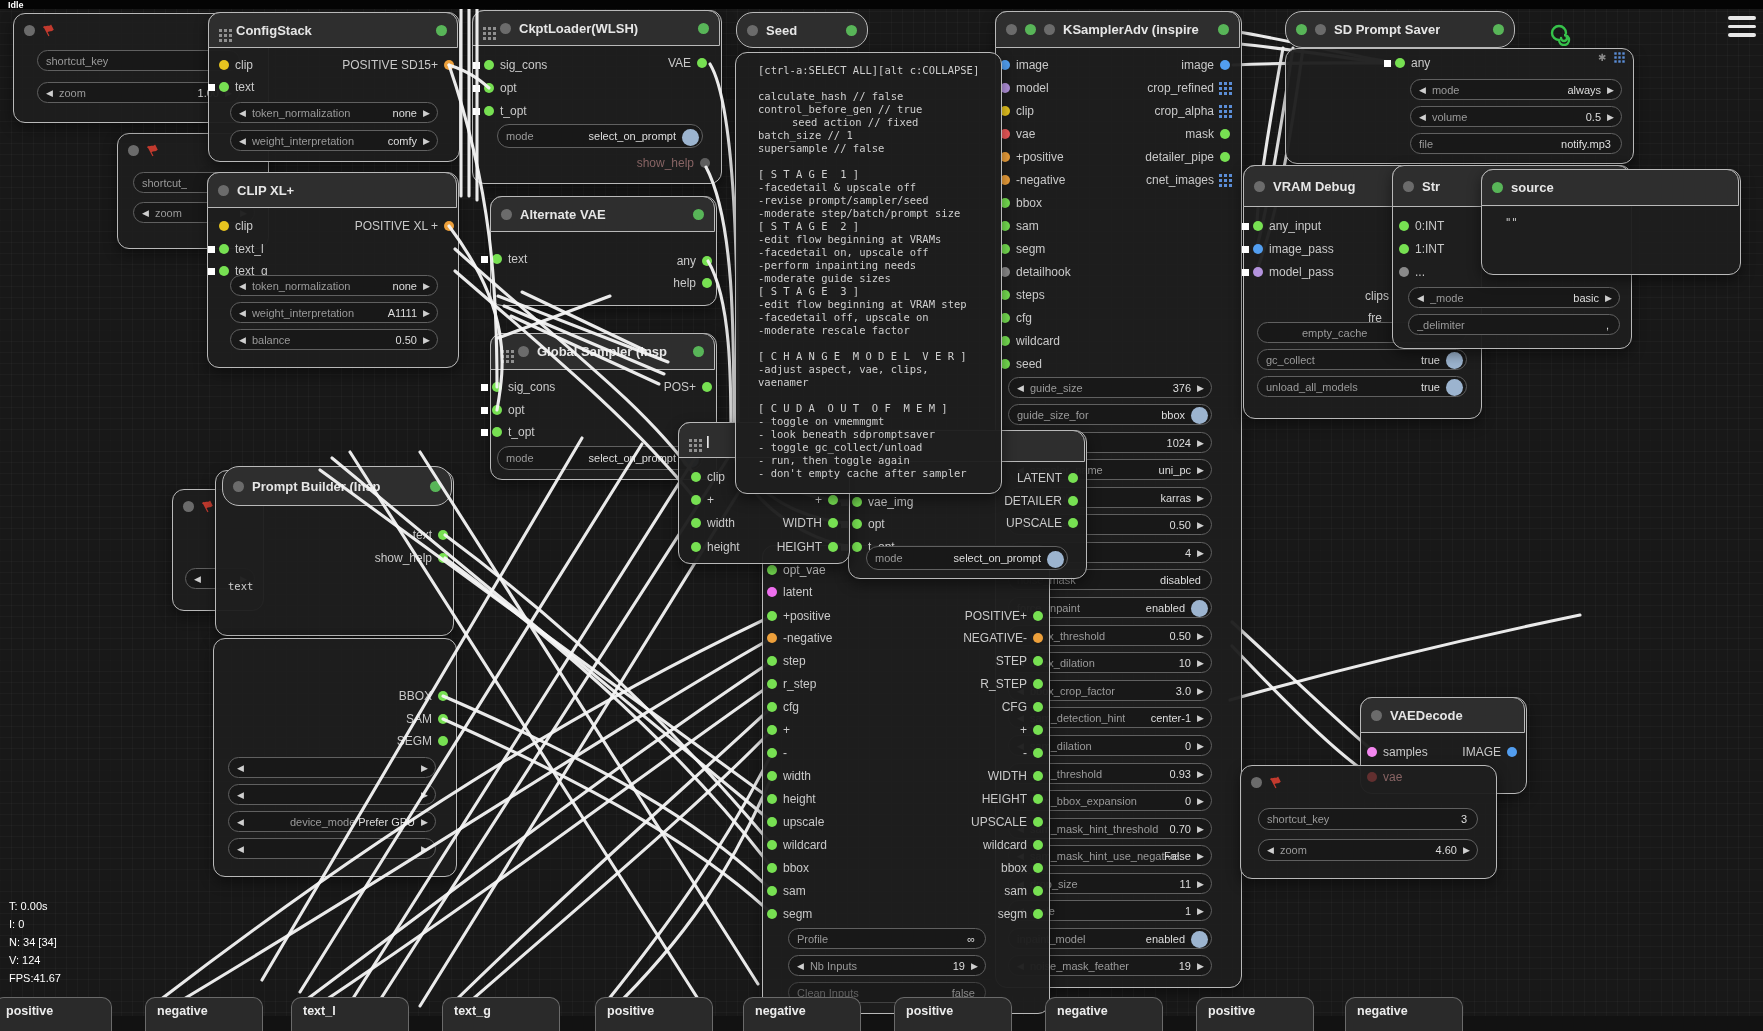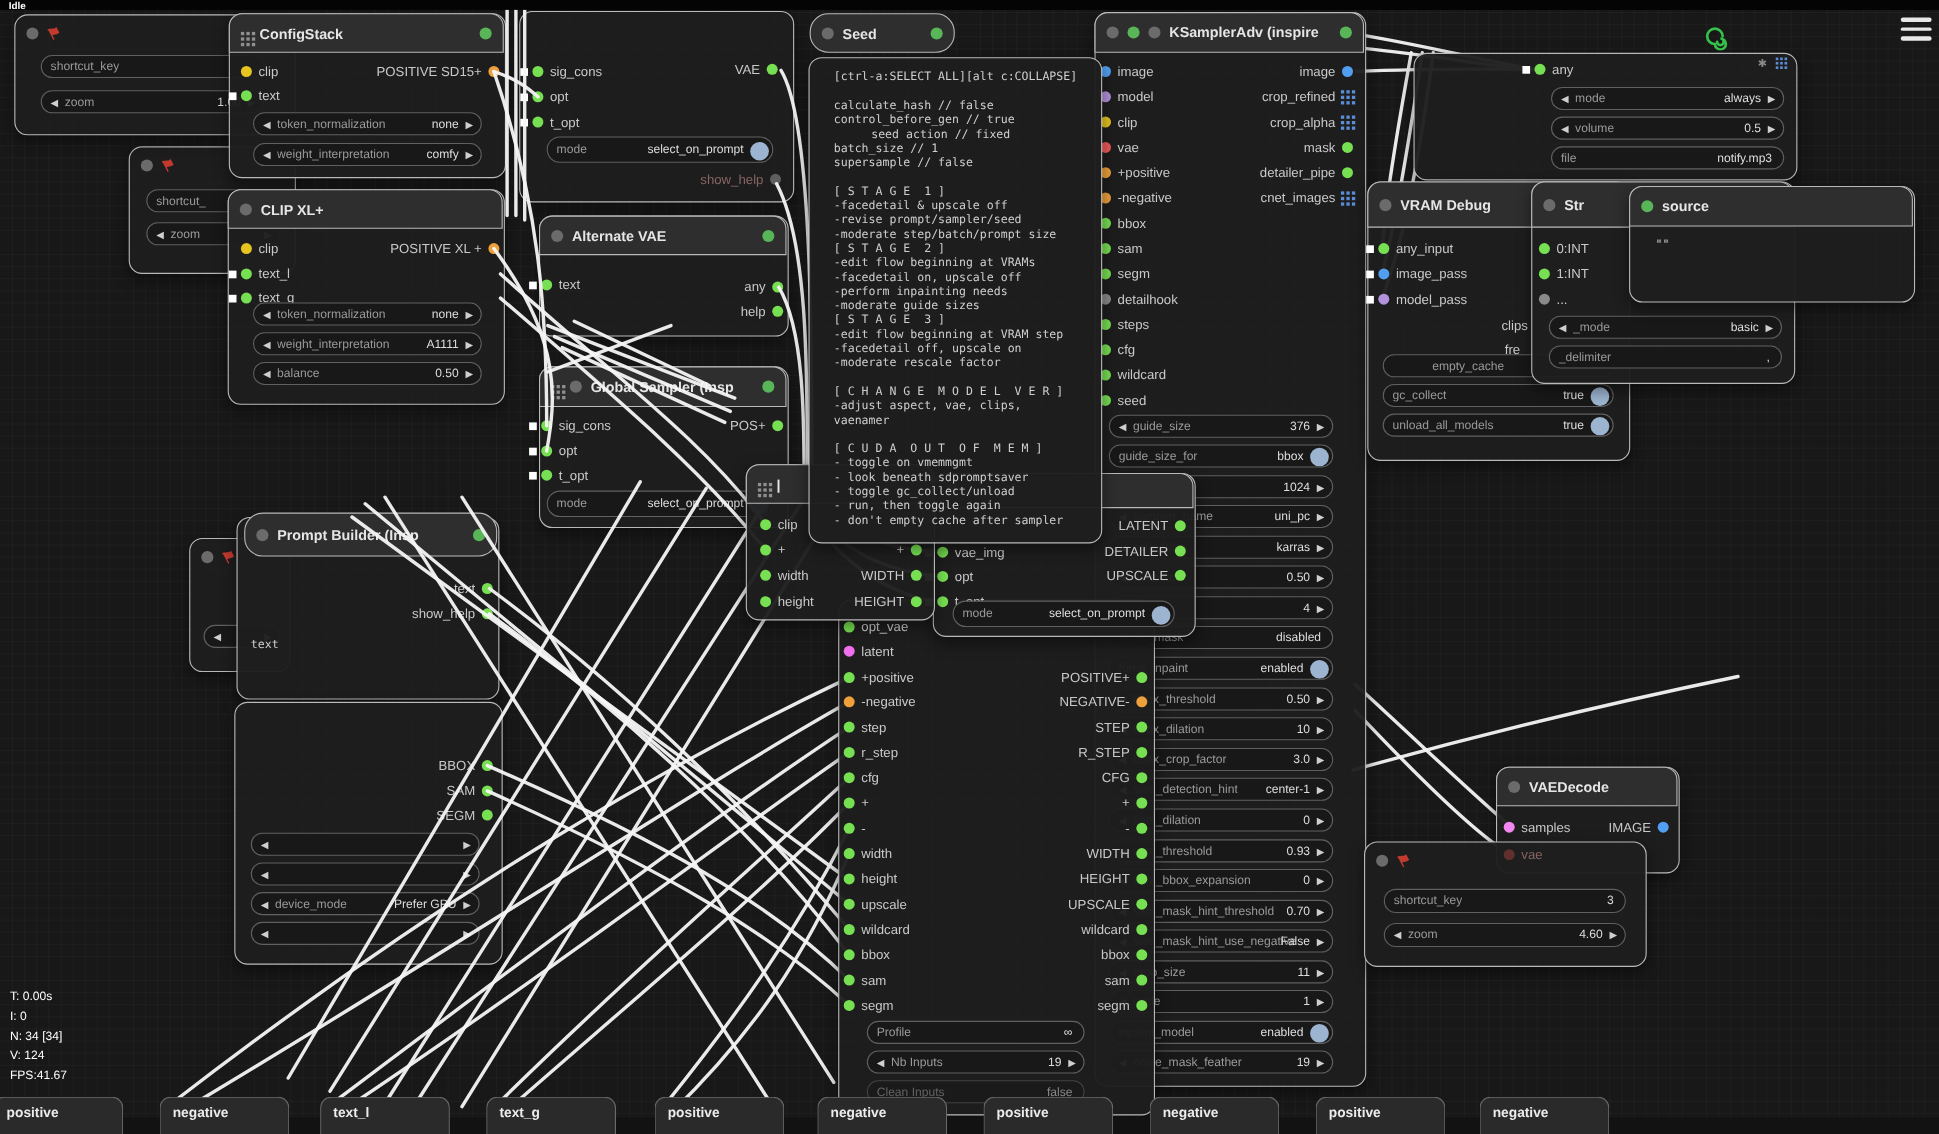--- a/index.html
+++ b/index.html
@@ -184,21 +184,21 @@
       <div class="wlabel" style="position: absolute; left: 14px; right: 14px; text-align: center; color: rgb(207, 207, 207);"></div>
       <div class="arrR">▶</div>
     </div>
     <div class="pillw" style="left: 228px; top: 784px; width: 208px; height: 21px; z-index: 13;">
       <div class="arrL">◀</div>
       <div class="wlabel" style="position: absolute; left: 14px; right: 14px; text-align: center; color: rgb(207, 207, 207);"></div>
       <div class="arrR">▶</div>
     </div>
     <div class="pillw" style="left: 228px; top: 811px; width: 208px; height: 21px; z-index: 13;">
       <div class="arrL">◀</div>
-      <div class="wlabel" style="max-width: 162px;">device_mode</div>
+      <div class="wlabel" style="max-width: 162px; margin-left: 40px;">device_mode</div>
       <div class="wval" style="right: 20px;">Prefer GPU</div>
       <div class="arrR">▶</div>
     </div>
     <div class="pillw" style="left: 228px; top: 838px; width: 208px; height: 21px; z-index: 13;">
       <div class="arrL">◀</div>
       <div class="wlabel" style="position: absolute; left: 14px; right: 14px; text-align: center; color: rgb(207, 207, 207);"></div>
       <div class="arrR">▶</div>
     </div>
     <div class="node" style="left: 208px; top: 12px; width: 250px; height: 148px; z-index: 13;"></div>
     <div class="nhead" style="left: 208px; top: 12px; width: 250px; height: 36px; z-index: 13; border-radius: 12px 12px 0px 0px;">
@@ -219,20 +219,26 @@
       <div class="wval" style="right: 20px;">none</div>
       <div class="arrR">▶</div>
     </div>
     <div class="pillw" style="left: 230px; top: 130px; width: 208px; height: 21px; z-index: 14;">
       <div class="arrL">◀</div>
       <div class="wlabel" style="max-width: 162px;">weight_interpretation</div>
       <div class="wval" style="right: 20px;">comfy</div>
       <div class="arrR">▶</div>
     </div>
     <div class="node" style="left: 472px; top: 10px; width: 248px; height: 172px; z-index: 13;"></div>
+    <div class="nhead" style="left: 472px; top: 10px; width: 248px; height: 36px; z-index: 13; border-radius: 12px 12px 0px 0px;">
+      <div class="gridicon" style="color: rgb(144, 144, 144); flex: 0 0 auto; margin-right: 6px;"></div>
+      <div class="hdot" style="background: rgb(107, 107, 107);"></div>
+      <div style="overflow: hidden;">CkptLoader(WLSH)</div>
+      <div class="hdot" style="background: rgb(88, 181, 88); margin-left: auto;"></div>
+    </div>
     <div class="slotdot" style="left: 484px; top: 60px; background: rgb(119, 224, 82); z-index: 14;"></div>
     <div class="stub" style="left: 473px; top: 61.5px; z-index: 14;"></div>
     <div class="slotlabel" style="top: 65px; z-index: 14; left: 500px;">sig_cons</div>
     <div class="slotdot" style="left: 697px; top: 58px; background: rgb(119, 224, 82); z-index: 14;"></div>
     <div class="slotlabel" style="top: 63px; z-index: 14; right: 1072px;">VAE</div>
     <div class="slotdot" style="left: 484px; top: 83px; background: rgb(119, 224, 82); z-index: 14;"></div>
     <div class="stub" style="left: 473px; top: 84.5px; z-index: 14;"></div>
     <div class="slotlabel" style="top: 88px; z-index: 14; left: 500px;">opt</div>
     <div class="slotdot" style="left: 484px; top: 106px; background: rgb(119, 224, 82); z-index: 14;"></div>
     <div class="stub" style="left: 473px; top: 107.5px; z-index: 14;"></div>
@@ -557,20 +563,26 @@
       <div class="arrL">◀</div>
       <div class="wlabel" style="max-width: 152px;">Nb Inputs</div>
       <div class="wval" style="right: 20px;">19</div>
       <div class="arrR">▶</div>
     </div>
     <div class="pillw" style="left: 788px; top: 982px; width: 198px; height: 21px; z-index: 53; opacity: 0.55;">
       <div class="wlabel" style="max-width: 152px;">Clean Inputs</div>
       <div class="wval" style="right: 10px;">false</div>
     </div>
     <div class="node" style="left: 1285px; top: 48px; width: 347px; height: 114px; z-index: 52;"></div>
+    <div class="nhead" style="left: 1285px; top: 11px; width: 230px; height: 37px; z-index: 52; border-radius: 17px;">
+      <div class="hdot" style="background: rgb(88, 181, 88);"></div>
+      <div class="hdot" style="background: rgb(107, 107, 107);"></div>
+      <div style="overflow: hidden;">SD Prompt Saver</div>
+      <div class="hdot" style="background: rgb(88, 181, 88); margin-left: auto;"></div>
+    </div>
     <div class="slotdot" style="left: 1395px; top: 58px; background: rgb(119, 224, 82); z-index: 53;"></div>
     <div class="stub" style="left: 1384px; top: 59.5px; z-index: 53;"></div>
     <div class="slotlabel" style="top: 63px; z-index: 53; left: 1411px;">any</div>
     <div class="pillw" style="left: 1410px; top: 79px; width: 212px; height: 21px; z-index: 53;">
       <div class="arrL">◀</div>
       <div class="wlabel" style="max-width: 166px;">mode</div>
       <div class="wval" style="right: 20px;">always</div>
       <div class="arrR">▶</div>
     </div>
     <div class="pillw" style="left: 1410px; top: 106px; width: 212px; height: 21px; z-index: 53;">

